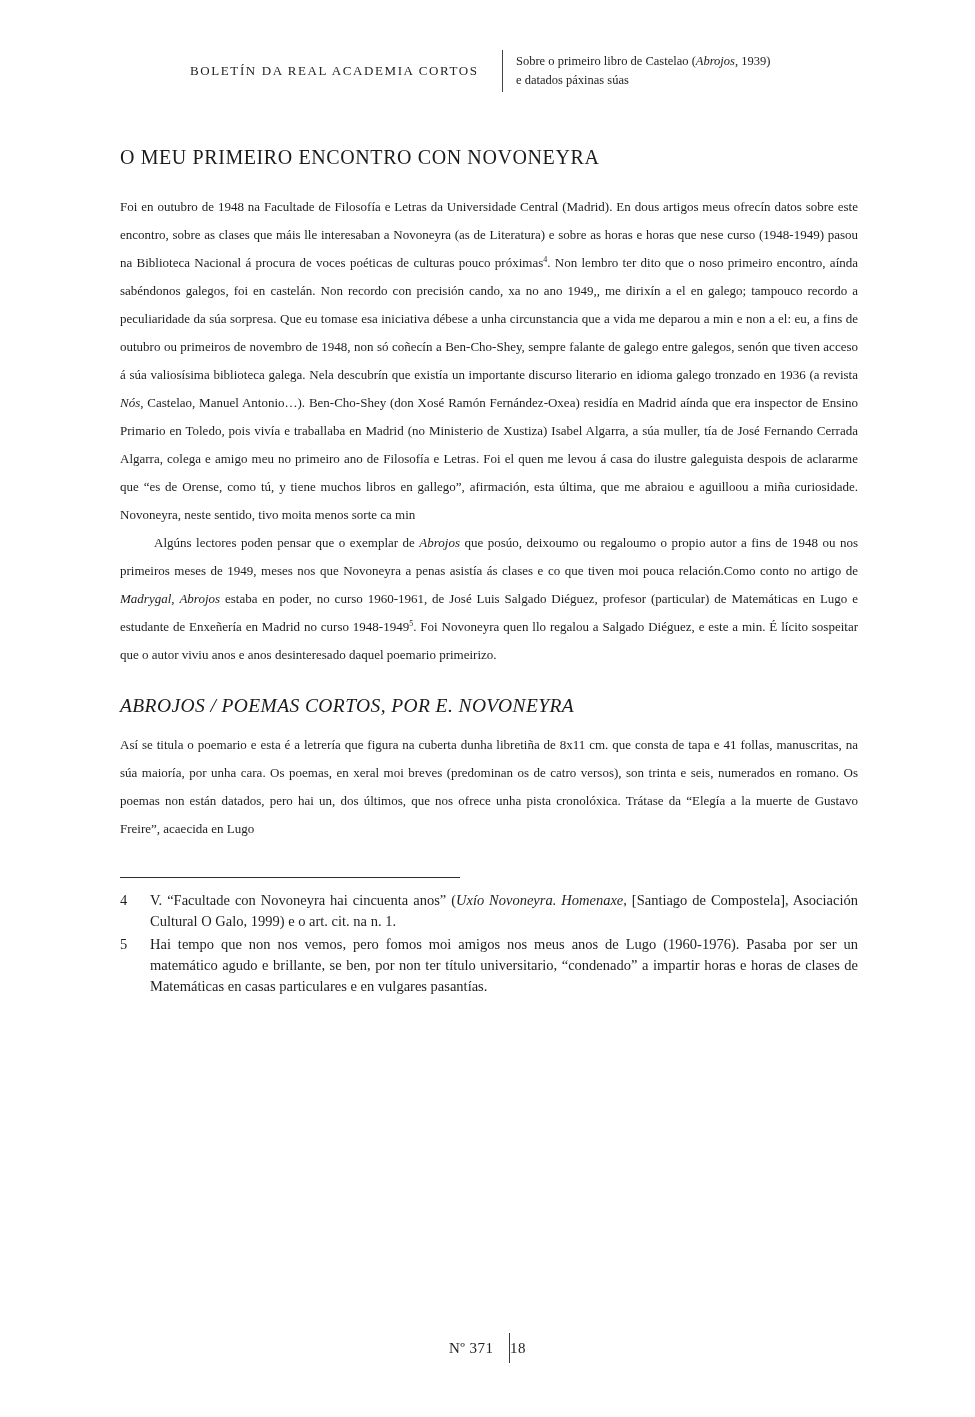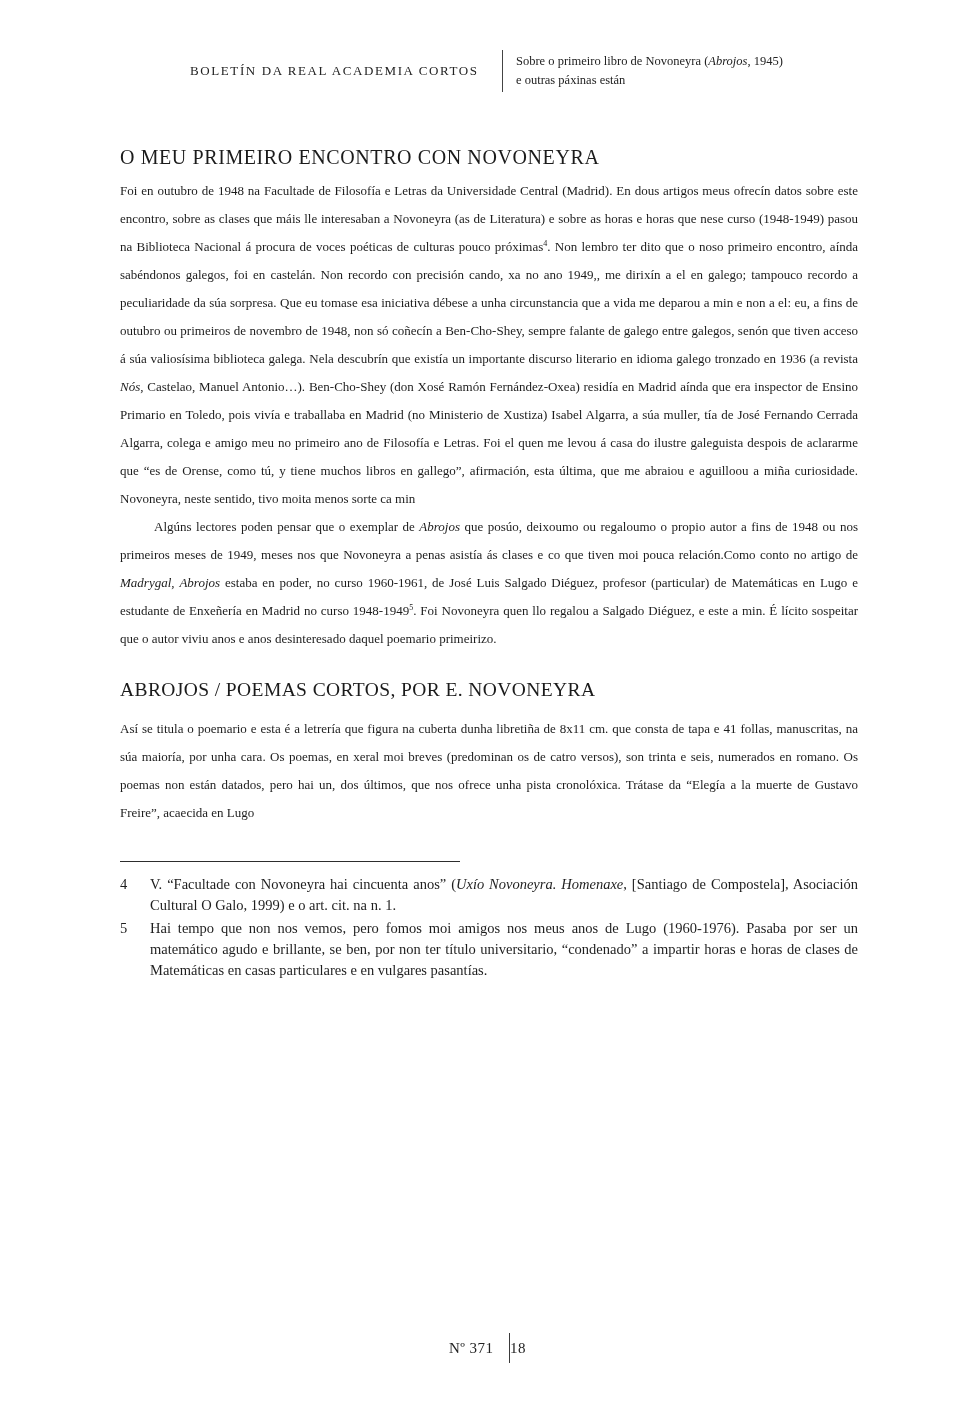--- a/index.html
+++ b/index.html
@@ -51,26 +51,27 @@
     width: 342px;
     color: #222;
     padding: 2px 0;
   }
   
   .main-text { margin-top: 52px; }
   h1.section-heading {
     font-size: 20px;
     font-weight: normal;
     letter-spacing: 0.6px;
-    margin: 0 0 8px 0;
+    margin: 0 0 24px 0;
     color: #1b1b1b;
   }
   h2.section-heading {
     font-size: 19.5px;
     font-weight: normal;
+    font-style: italic;
     letter-spacing: 0.4px;
     margin: 26px 0 14px 0;
     color: #1b1b1b;
   }
   p.para {
     font-size: 13px;
     line-height: 28px;
     text-align: justify;
     margin: 0;
     color: #1c1c1c;
@@ -125,22 +126,22 @@
 </head>
 <body>
 
 <div class="page">
 
   <header class="page-header">
     <div class="journal-title">BOLETÍN DA REAL ACADEMIA CORTOS</div>
     <div class="header-right">
       <div class="header-rule"></div>
       <div class="running-head-text">
-        <div><span>Sobre o primeiro libro de Novoneyra (</span><span style="font-style: italic;">Abrojos</span><span>, 1945)</span></div>
-        <div>e outras páxinas están</div>
+        <div><span>Sobre o primeiro libro de Castelao (</span><span style="font-style: italic;">Abrojos</span><span>, 1939)</span></div>
+        <div>e datados páxinas súas</div>
       </div>
     </div>
   </header>
 
   <main class="main-text">
     <h1 class="section-heading">O MEU PRIMEIRO ENCONTRO CON NOVONEYRA</h1>
 
     <p class="para"><span>Foi en outubro de 1948 na Facultade de Filosofía e Letras da Universidade Central (Madrid). En dous artigos meus ofrecín datos sobre este encontro, sobre as clases que máis lle interesaban a Novoneyra (as de Literatura) e sobre as horas e horas que nese curso (1948-1949) pasou na Biblioteca Nacional á procura de voces poéticas de culturas pouco próximas</span><sup>4</sup><span>. Non lembro ter dito que o noso primeiro encontro, aínda sabéndonos galegos, foi en castelán. Non recordo con precisión cando, xa no ano 1949,, me dirixín a el en galego; tampouco recordo a peculiaridade da súa sorpresa. Que eu tomase esa iniciativa débese a unha circunstancia que a vida me deparou a min e non a el: eu, a fins de outubro ou primeiros de novembro de 1948, non só coñecín a Ben-Cho-Shey, sempre falante de galego entre galegos, senón que tiven acceso á súa valiosísima biblioteca galega. Nela descubrín que existía un importante discurso literario en idioma galego tronzado en 1936 (a revista </span><span style="font-style: italic;">Nós</span><span>, Castelao, Manuel Antonio…). Ben-Cho-Shey (don Xosé Ramón Fernández-Oxea) residía en Madrid aínda que era inspector de Ensino Primario en Toledo, pois vivía e traballaba en Madrid (no Ministerio de Xustiza) Isabel Algarra, a súa muller, tía de José Fernando Cerrada Algarra, colega e amigo meu no primeiro ano de Filosofía e Letras. Foi el quen me levou á casa do ilustre galeguista despois de aclararme que “es de Orense, como tú, y tiene muchos libros en gallego”, afirmación, esta última, que me abraiou e aguilloou a miña curiosidade. Novoneyra, neste sentido, tivo moita menos sorte ca min</span></p>
 
     <p class="para"><span>Algúns lectores poden pensar que o exemplar de </span><span style="font-style: italic;">Abrojos</span><span> que posúo, deixoumo ou regaloumo o propio autor a fins de 1948 ou nos primeiros meses de 1949, meses nos que Novoneyra a penas asistía ás clases e co que tiven moi pouca relación.Como conto no artigo de </span><span style="font-style: italic;">Madrygal</span><span>, </span><span style="font-style: italic;">Abrojos</span><span> estaba en poder, no curso 1960-1961, de José Luis Salgado Diéguez, profesor (particular) de Matemáticas en Lugo e estudante de Enxeñería en Madrid no curso 1948-1949</span><sup>5</sup><span>. Foi Novoneyra quen llo regalou a Salgado Diéguez, e este a min. É lícito sospeitar que o autor viviu anos e anos desinteresado daquel poemario primeirizo.</span></p>

